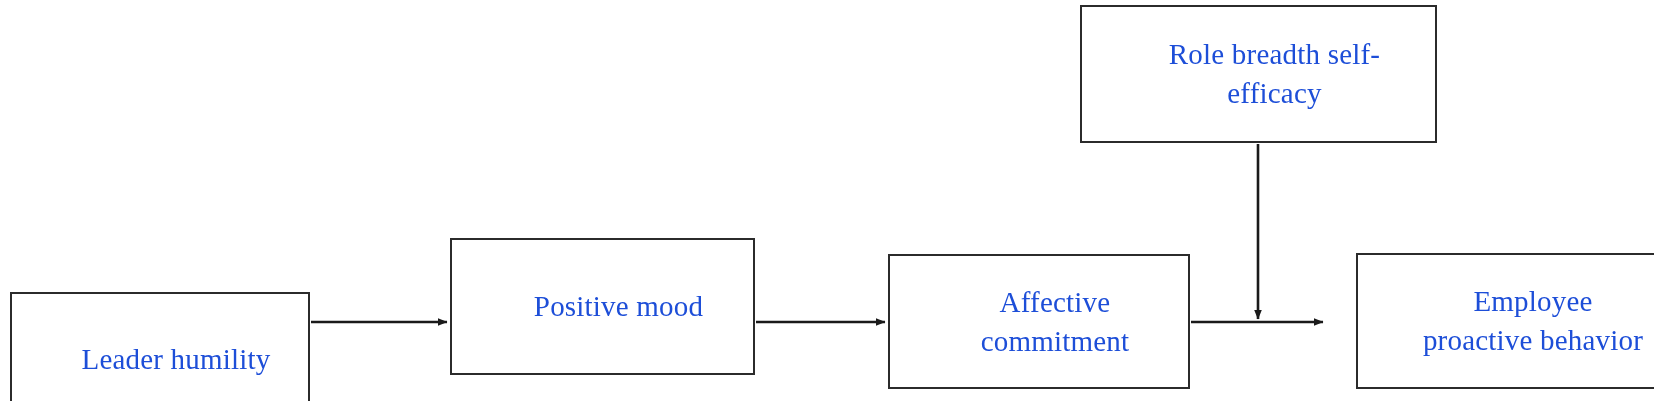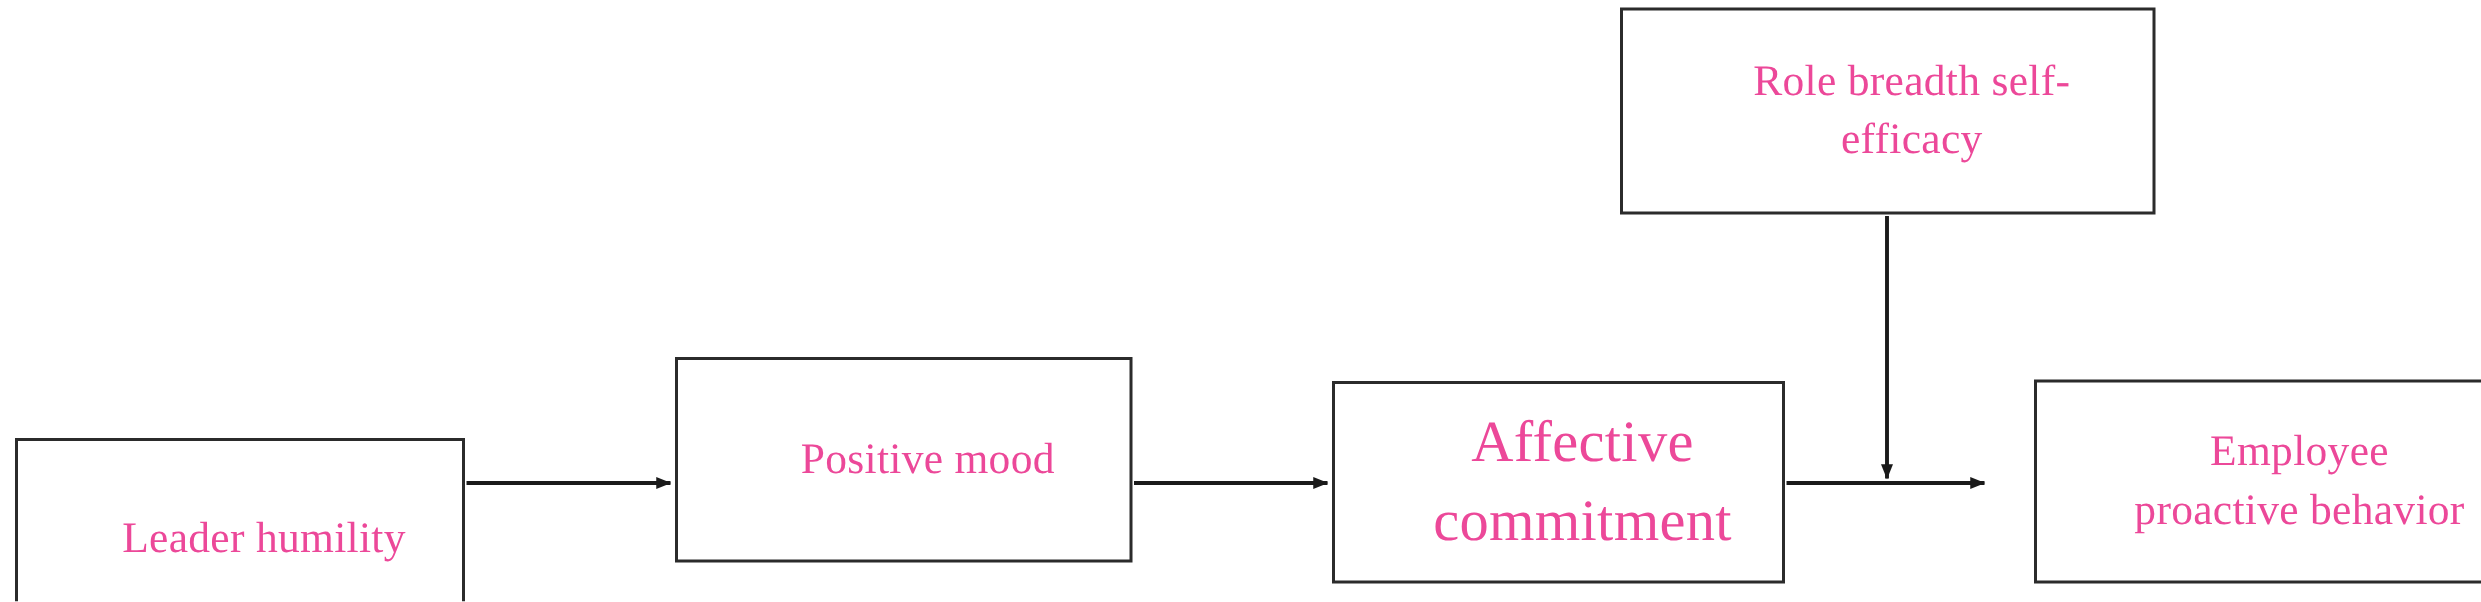--- a/index.html
+++ b/index.html
@@ -17,42 +17,42 @@
   }
   .node {
     position: absolute;
     box-sizing: border-box;
     background: #ffffff;
     border: 2px solid #2b2b2b;
     display: flex;
     align-items: center;
     justify-content: center;
     text-align: center;
-    color: #ec4899;
+    color: #1d4ed8;
     line-height: 1.34;
     letter-spacing: 0.2px;
     padding-left: 32px;
   }
   .node .label {
     display: block;
     padding: 0 10px;
     white-space: pre-line;
   }
   #node-leader-humility {
     left: 10px;  top: 256px;  width: 300px;  height: 134px;
     font-size: 29px;
     margin-top: 36px;
   }
   #node-positive-mood {
     left: 450px; top: 238px;  width: 305px;  height: 137px;
     font-size: 29px;
   }
   #node-affective-commitment {
     left: 888px; top: 254px;  width: 302px;  height: 135px;
-    font-size: 39px;
+    font-size: 29px;
   }
   #node-employee-proactive-behavior {
     left: 1356px; top: 253px; width: 322px;  height: 136px;
     font-size: 29px;
   }
   #node-role-breadth-self-efficacy {
     left: 1080px; top: 5px;   width: 357px;  height: 138px;
     font-size: 29px;
   }
   svg#edges {

